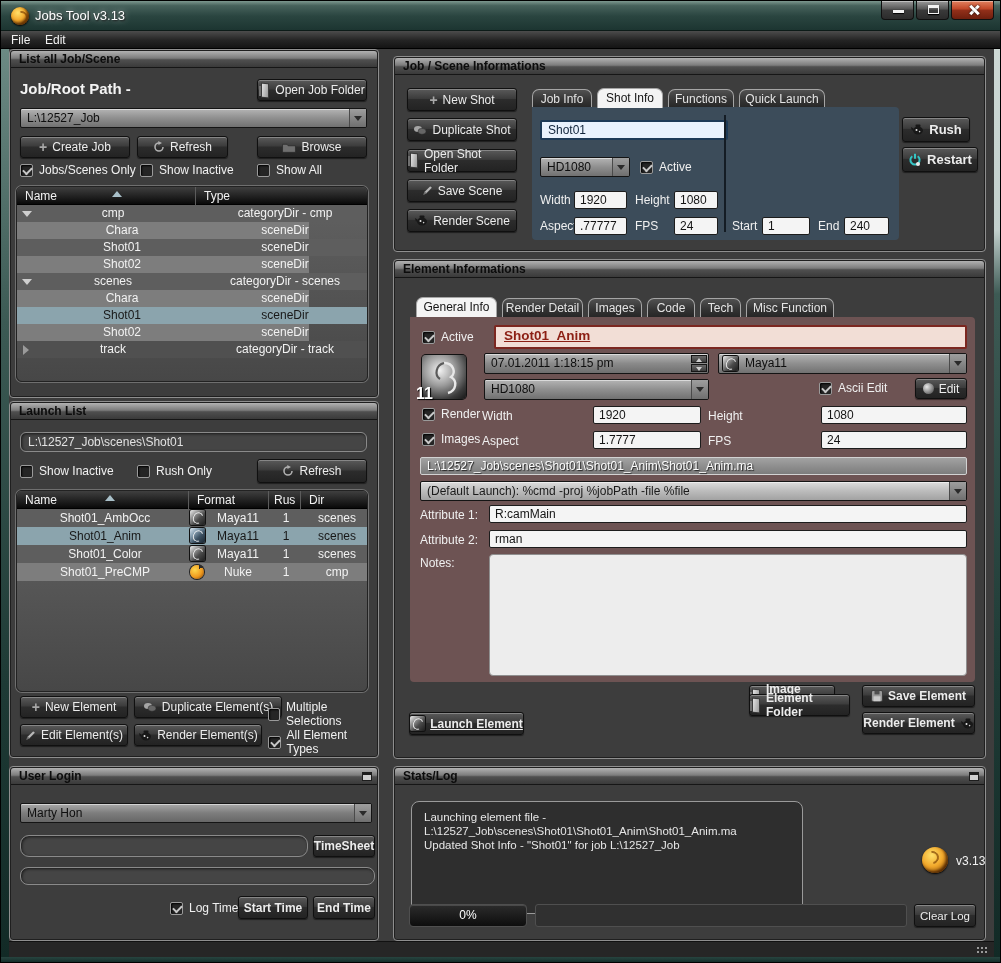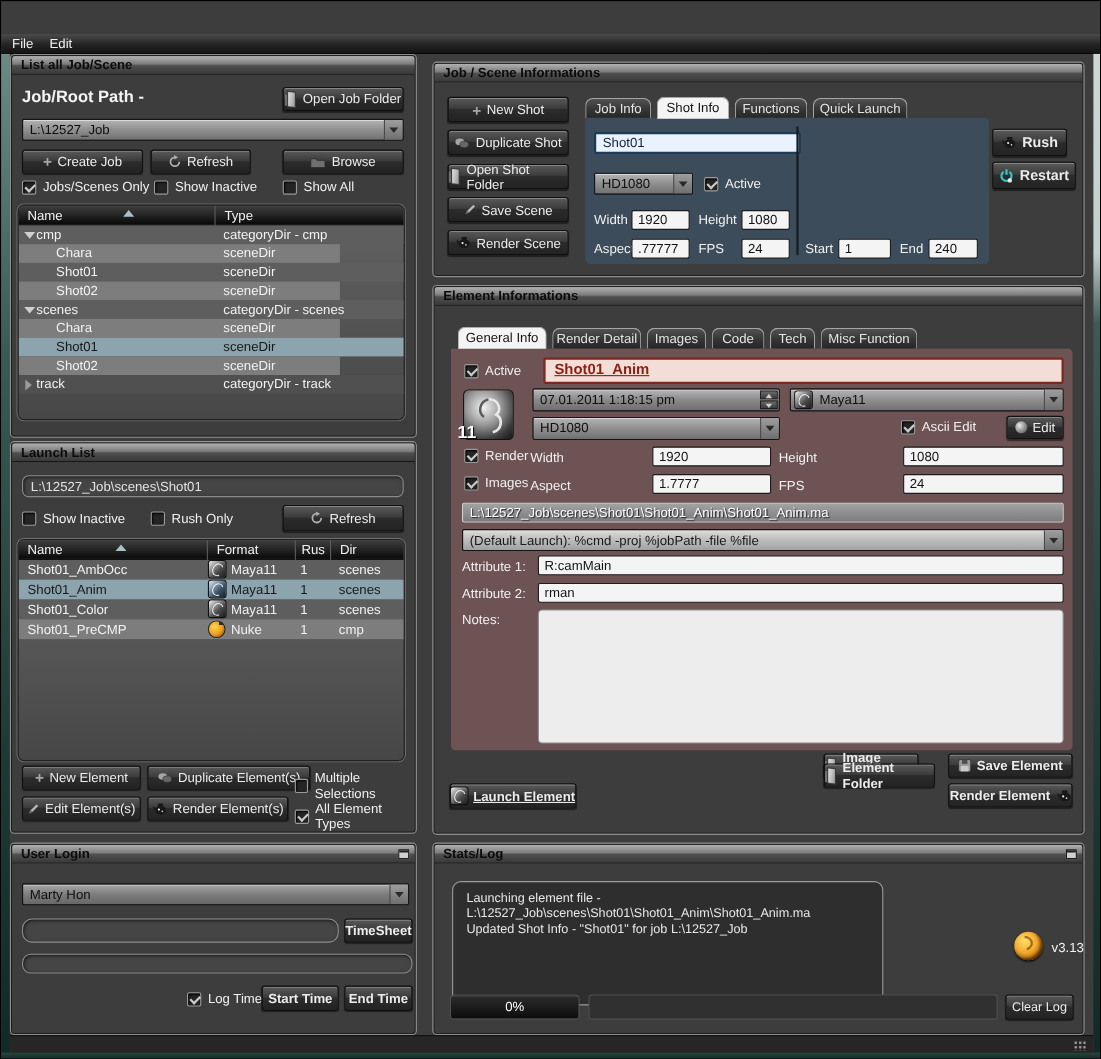--- a/index.html
+++ b/index.html
@@ -65,21 +65,21 @@
   .field-dark{background:#454545;border:1px solid #8a8a8a;border-radius:6px;color:#e2e2e2;padding:0 7px;
     box-shadow:inset 1px 1px 3px #1a1a1a;}
   .tbl{background:linear-gradient(#636363,#474747);border:1px solid #222;border-radius:6px;overflow:hidden;
     box-shadow:0 0 0 1px #6f6f6f;}
   .thead{position:absolute;left:0;right:0;top:0;height:18px;background:linear-gradient(#3f3f3f,#090909);
     border-bottom:1px solid #000;color:#f2f2f2;}
   .th{position:absolute;top:0;height:18px;line-height:18px;padding-left:8px;border-left:1px solid #5c5c5c;}
   .th:first-child{border-left:none;}
   .sort-up{position:absolute;top:4px;width:0;height:0;border-left:5px solid transparent;border-right:5px solid transparent;
     border-bottom:6px solid #a9c0c9;}
-  .trow{position:absolute;left:0;right:0;height:17px;line-height:17px;color:#f2f2f2;}
+  .trow{position:absolute;left:0;right:0;height:17px;line-height:17px;color:#f2f2f2;text-align:center;}
   .trow.dark{background:#5e5e5e;}
   .trow.lite{background:linear-gradient(#7d7d7d,#7d7d7d) no-repeat;background-size:100% 100%;}
   .trow.lite.short{background-size:292px 100%;}
   .trow.sel{background:#8ba4ad;color:#181818;}
   .cell{position:absolute;top:0;height:17px;overflow:hidden;white-space:nowrap;}
   .tri-exp{position:absolute;left:5px;top:6px;width:0;height:0;border-left:5px solid transparent;
     border-right:5px solid transparent;border-top:6px solid #cfcfcf;}
   .tri-col{position:absolute;left:6px;top:4px;width:0;height:0;border-top:5px solid transparent;
     border-bottom:5px solid transparent;border-left:6px solid #9a9a9a;}
   .tab{position:absolute;height:19px;line-height:18px;text-align:center;border:1px solid #a5a5a5;border-bottom:none;
@@ -106,20 +106,33 @@
   .spin div{flex:1;background:linear-gradient(#6a6a6a,#3c3c3c);border:1px solid #161616;position:relative;}
   .spin div::after{content:"";position:absolute;left:4px;top:2px;border-left:3px solid transparent;border-right:3px solid transparent;}
   .spin .up::after{border-bottom:4px solid #cfcfcf;}
   .spin .dn::after{border-top:4px solid #cfcfcf;}
 </style>
 </head>
 <body>
 
 <div class="window">
 
+  <div class="abs titlebar">
+    <span class="abs app-logo" style="left:10px;top:6px;"></span>
+    <span class="abs title-text">Jobs Tool v3.13</span>
+    <span class="abs winbtn" style="left:880px;width:33px;">
+        <span class="glyph-min"></span>
+      </span>
+    <span class="abs winbtn" style="left:915px;width:33px;">
+        <span class="glyph-max"></span>
+      </span>
+    <span class="abs winbtn close" style="left:950px;width:43px;">
+        <span class="glyph-x"></span>
+      </span>
+  </div>
 
   <div class="abs menubar">
     <span class="menu-item" style="left:4px;">File</span>
     <span class="menu-item" style="left:38px;">Edit</span>
   </div>
 
   <div class="abs frame-side frame-left"></div>
   <div class="abs frame-side frame-right"></div>
   <div class="abs frame-bottom"></div>
   <div class="abs statusbar"></div>

